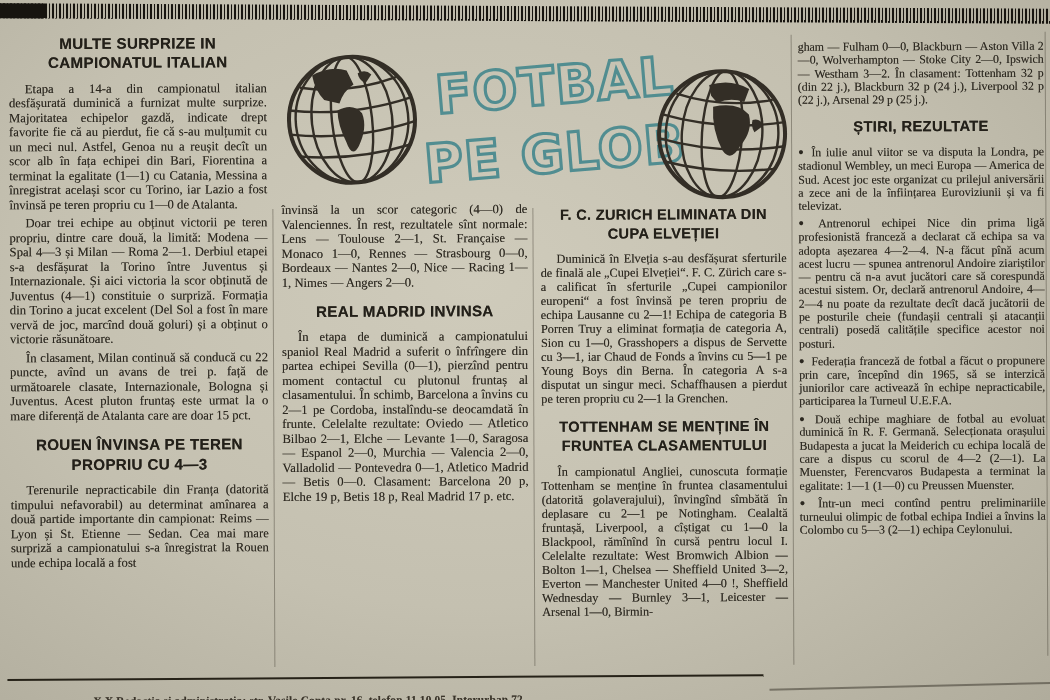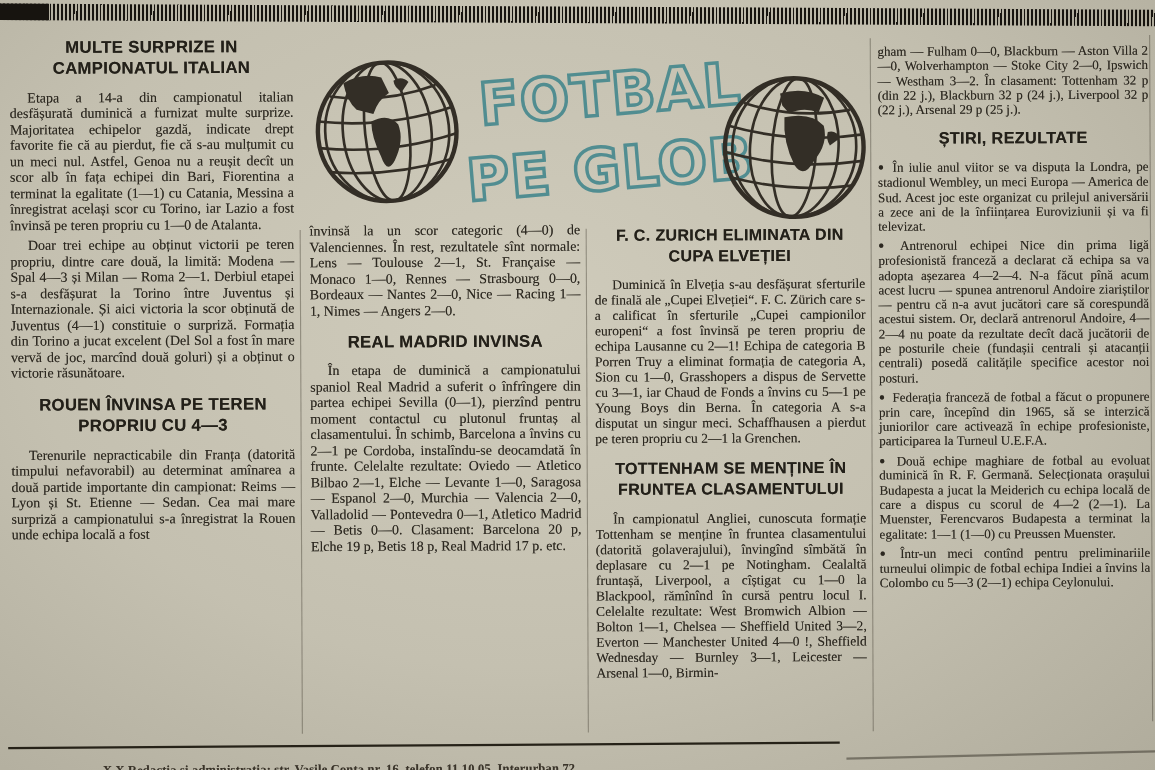--- a/index.html
+++ b/index.html
@@ -118,20 +118,21 @@
         <path d="M42,30 Q60,25 69,34 Q73,46 64,58 Q58,71 51,62 Q42,47 42,30 Z"></path>
         <path d="M72,38 Q78,36 80,42 L74,47 Q71,43 72,38 Z"></path>
       </g>
     </svg>
   </div>
 
   <section class="col col1">
     <h2 class="head">MULTE SURPRIZE IN CAMPIONATUL ITALIAN</h2>
     <p class="ind">Etapa a 14-a din campionatul italian desfășurată duminică a furnizat multe surprize. Majoritatea echipelor gazdă, indicate drept favorite fie că au pierdut, fie că s-au mulțumit cu un meci nul. Astfel, Genoa nu a reușit decît un scor alb în fața echipei din Bari, Fiorentina a terminat la egalitate (1—1) cu Catania, Messina a înregistrat același scor cu Torino, iar Lazio a fost învinsă pe teren propriu cu 1—0 de Atalanta.</p>
     <p class="ind">Doar trei echipe au obținut victorii pe teren propriu, dintre care două, la limită: Modena — Spal 4—3 și Milan — Roma 2—1. Derbiul etapei s-a desfășurat la Torino între Juventus și Internazionale. Și aici victoria la scor obținută de Juventus (4—1) constituie o surpriză. Formația din Torino a jucat excelent (Del Sol a fost în mare vervă de joc, marcînd două goluri) și a obținut o victorie răsunătoare.</p>
+    <p class="ind">În clasament, Milan continuă să conducă cu 22 puncte, avînd un avans de trei p. față de următoarele clasate, Internazionale, Bologna și Juventus. Acest pluton fruntaș este urmat la o mare diferență de Atalanta care are doar 15 pct.</p>
     <h2 class="head mt">ROUEN ÎNVINSA PE TEREN PROPRIU CU 4—3</h2>
     <p class="ind">Terenurile nepracticabile din Franța (datorită timpului nefavorabil) au determinat amînarea a două partide importante din campionat: Reims — Lyon și St. Etienne — Sedan. Cea mai mare surpriză a campionatului s-a înregistrat la Rouen unde echipa locală a fost</p>
   </section>
 
   <section class="col col2">
     <p>învinsă la un scor categoric (4—0) de Valenciennes. În rest, rezultatele sînt normale: Lens — Toulouse 2—1, St. Française — Monaco 1—0, Rennes — Strasbourg 0—0, Bordeaux — Nantes 2—0, Nice — Racing 1—1, Nimes — Angers 2—0.</p>
     <h2 class="head mt">REAL MADRID INVINSA</h2>
     <p class="ind">În etapa de duminică a campionatului spaniol Real Madrid a suferit o înfrîngere din partea echipei Sevilla (0—1), pierzînd pentru moment contactul cu plutonul fruntaș al clasamentului. În schimb, Barcelona a învins cu 2—1 pe Cordoba, instalîndu-se deocamdată în frunte. Celelalte rezultate: Oviedo — Atletico Bilbao 2—1, Elche — Levante 1—0, Saragosa — Espanol 2—0, Murchia — Valencia 2—0, Valladolid — Pontevedra 0—1, Atletico Madrid — Betis 0—0. Clasament: Barcelona 20 p, Elche 19 p, Betis 18 p, Real Madrid 17 p. etc.</p>
   </section>
 
@@ -140,21 +141,21 @@
     <p class="ind">Duminică în Elveția s-au desfășurat sferturile de finală ale „Cupei Elveției“. F. C. Zürich care s-a calificat în sferturile „Cupei campionilor europeni“ a fost învinsă pe teren propriu de echipa Lausanne cu 2—1! Echipa de categoria B Porren Truy a eliminat formația de categoria A, Sion cu 1—0, Grasshopers a dispus de Servette cu 3—1, iar Chaud de Fonds a învins cu 5—1 pe Young Boys din Berna. În categoria A s-a disputat un singur meci. Schaffhausen a pierdut pe teren propriu cu 2—1 la Grenchen.</p>
     <h2 class="head mt">TOTTENHAM SE MENȚINE ÎN FRUNTEA CLASAMENTULUI</h2>
     <p class="ind">În campionatul Angliei, cunoscuta formație Tottenham se menține în fruntea clasamentului (datorită golaverajului), învingînd sîmbătă în deplasare cu 2—1 pe Notingham. Cealaltă fruntașă, Liverpool, a cîștigat cu 1—0 la Blackpool, rămînînd în cursă pentru locul I. Celelalte rezultate: West Bromwich Albion — Bolton 1—1, Chelsea — Sheffield United 3—2, Everton — Manchester United 4—0 !, Sheffield Wednesday — Burnley 3—1, Leicester — Arsenal 1—0, Birmin-</p>
   </section>
 
   <section class="col col4">
     <p>gham — Fulham 0—0, Blackburn — Aston Villa 2—0, Wolverhampton — Stoke City 2—0, Ipswich — Westham 3—2. În clasament: Tottenham 32 p (din 22 j.), Blackburn 32 p (24 j.), Liverpool 32 p (22 j.), Arsenal 29 p (25 j.).</p>
     <h2 class="head">ȘTIRI, REZULTATE</h2>
     <p class="bullet-item"><span class="b">●</span><span>În iulie anul viitor se va disputa la Londra, pe stadionul Wembley, un meci Europa — America de Sud. Acest joc este organizat cu prilejul aniversării a zece ani de la înființarea Euroviziunii și va fi televizat.</span></p>
     <p class="bullet-item"><span class="b">●</span><span>Antrenorul echipei Nice din prima ligă profesionistă franceză a declarat că echipa sa va adopta așezarea 4—2—4. N-a făcut pînă acum acest lucru — spunea antrenorul Andoire ziariștilor — pentru că n-a avut jucători care să corespundă acestui sistem. Or, declară antrenorul Andoire, 4—2—4 nu poate da rezultate decît dacă jucătorii de pe posturile cheie (fundașii centrali și atacanții centrali) posedă calitățile specifice acestor noi posturi.</span></p>
-    <p class="bullet-item"><span class="b">●</span><span>Federația franceză de fotbal a făcut o propunere prin care, începînd din 1965, să se interzică juniorilor care activează în echipe profesioniste, participarea la Turneul U.E.F.A.</span></p>
+    <p class="bullet-item"><span class="b">●</span><span>Federația franceză de fotbal a făcut o propunere prin care, începînd din 1965, să se interzică juniorilor care activează în echipe nepracticabile, participarea la Turneul U.E.F.A.</span></p>
     <p class="bullet-item"><span class="b">●</span><span>Două echipe maghiare de fotbal au evoluat duminică în R. F. Germană. Selecționata orașului Budapesta a jucat la Meiderich cu echipa locală de care a dispus cu scorul de 4—2 (2—1). La Muenster, Ferencvaros Budapesta a terminat la egalitate: 1—1 (1—0) cu Preussen Muenster.</span></p>
     <p class="bullet-item"><span class="b">●</span><span>Într-un meci contînd pentru preliminariile turneului olimpic de fotbal echipa Indiei a învins la Colombo cu 5—3 (2—1) echipa Ceylonului.</span></p>
   </section>
 
   <div class="footer-rule"></div>
   <div class="footer-rule2"></div>
   <p class="footer">X X Redacția și administrația: str. Vasile Conta nr. 16, telefon 11.10.05. Interurban 72</p>
 
 </div>
 

